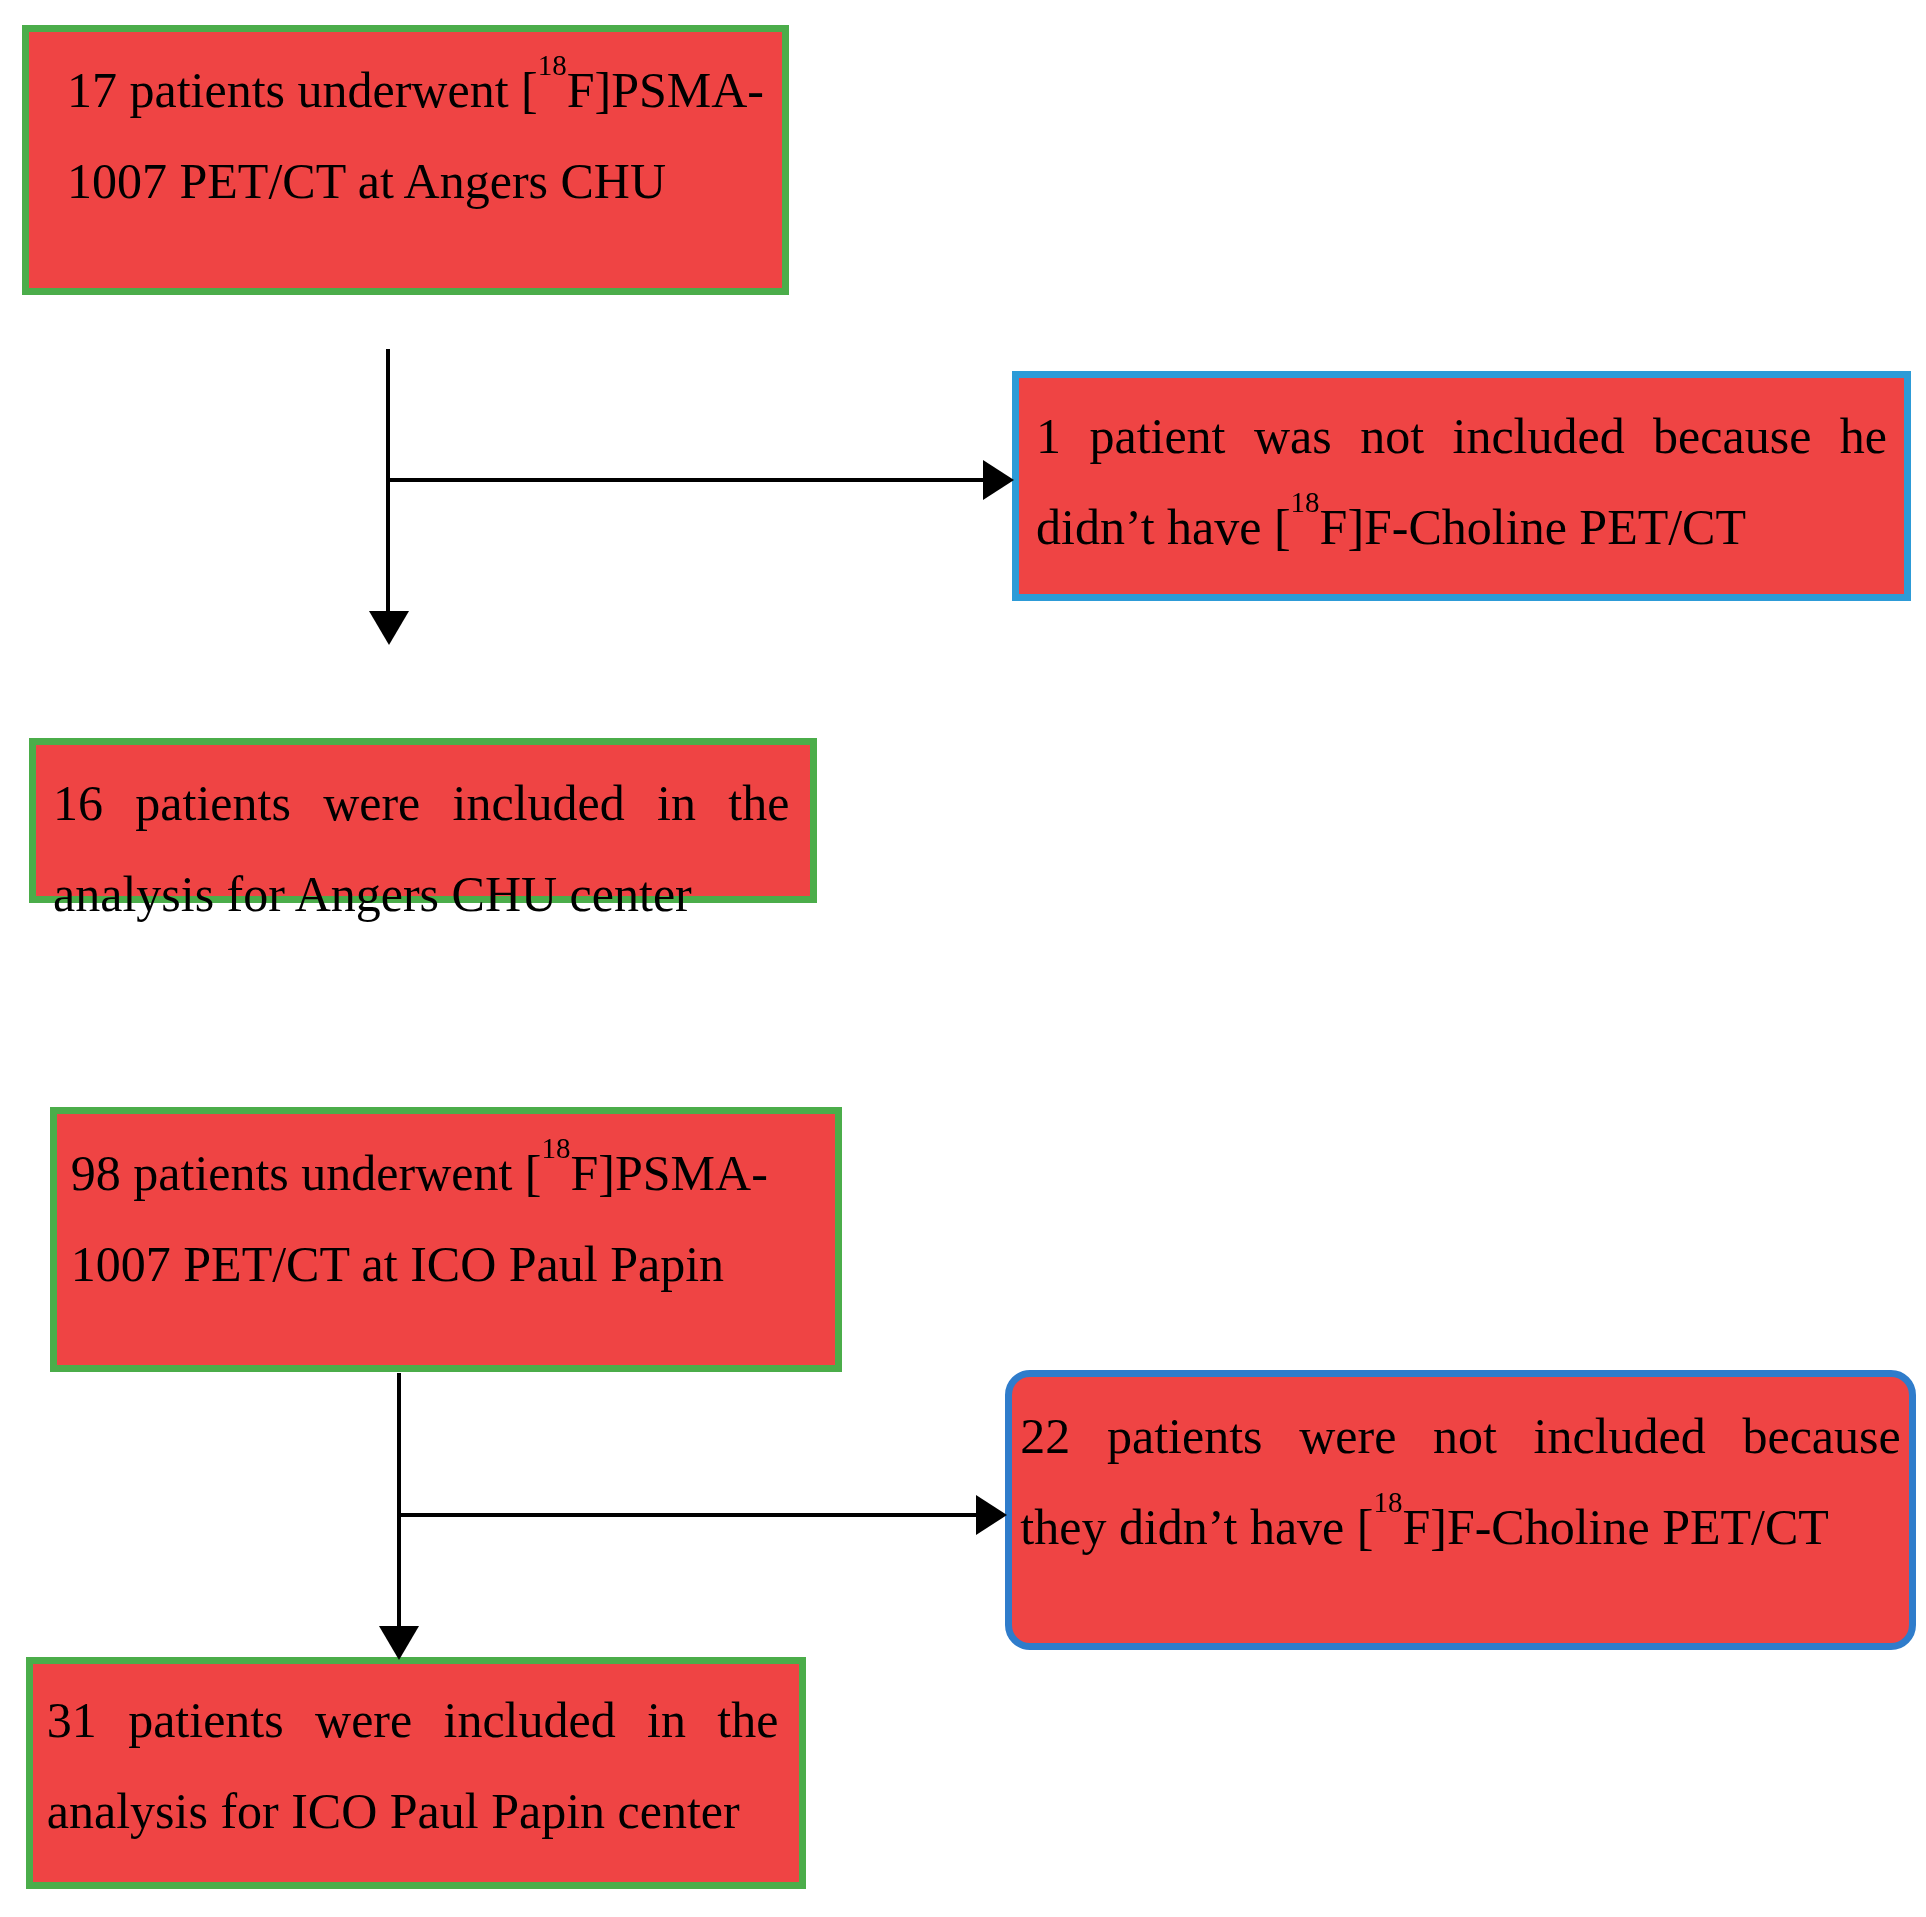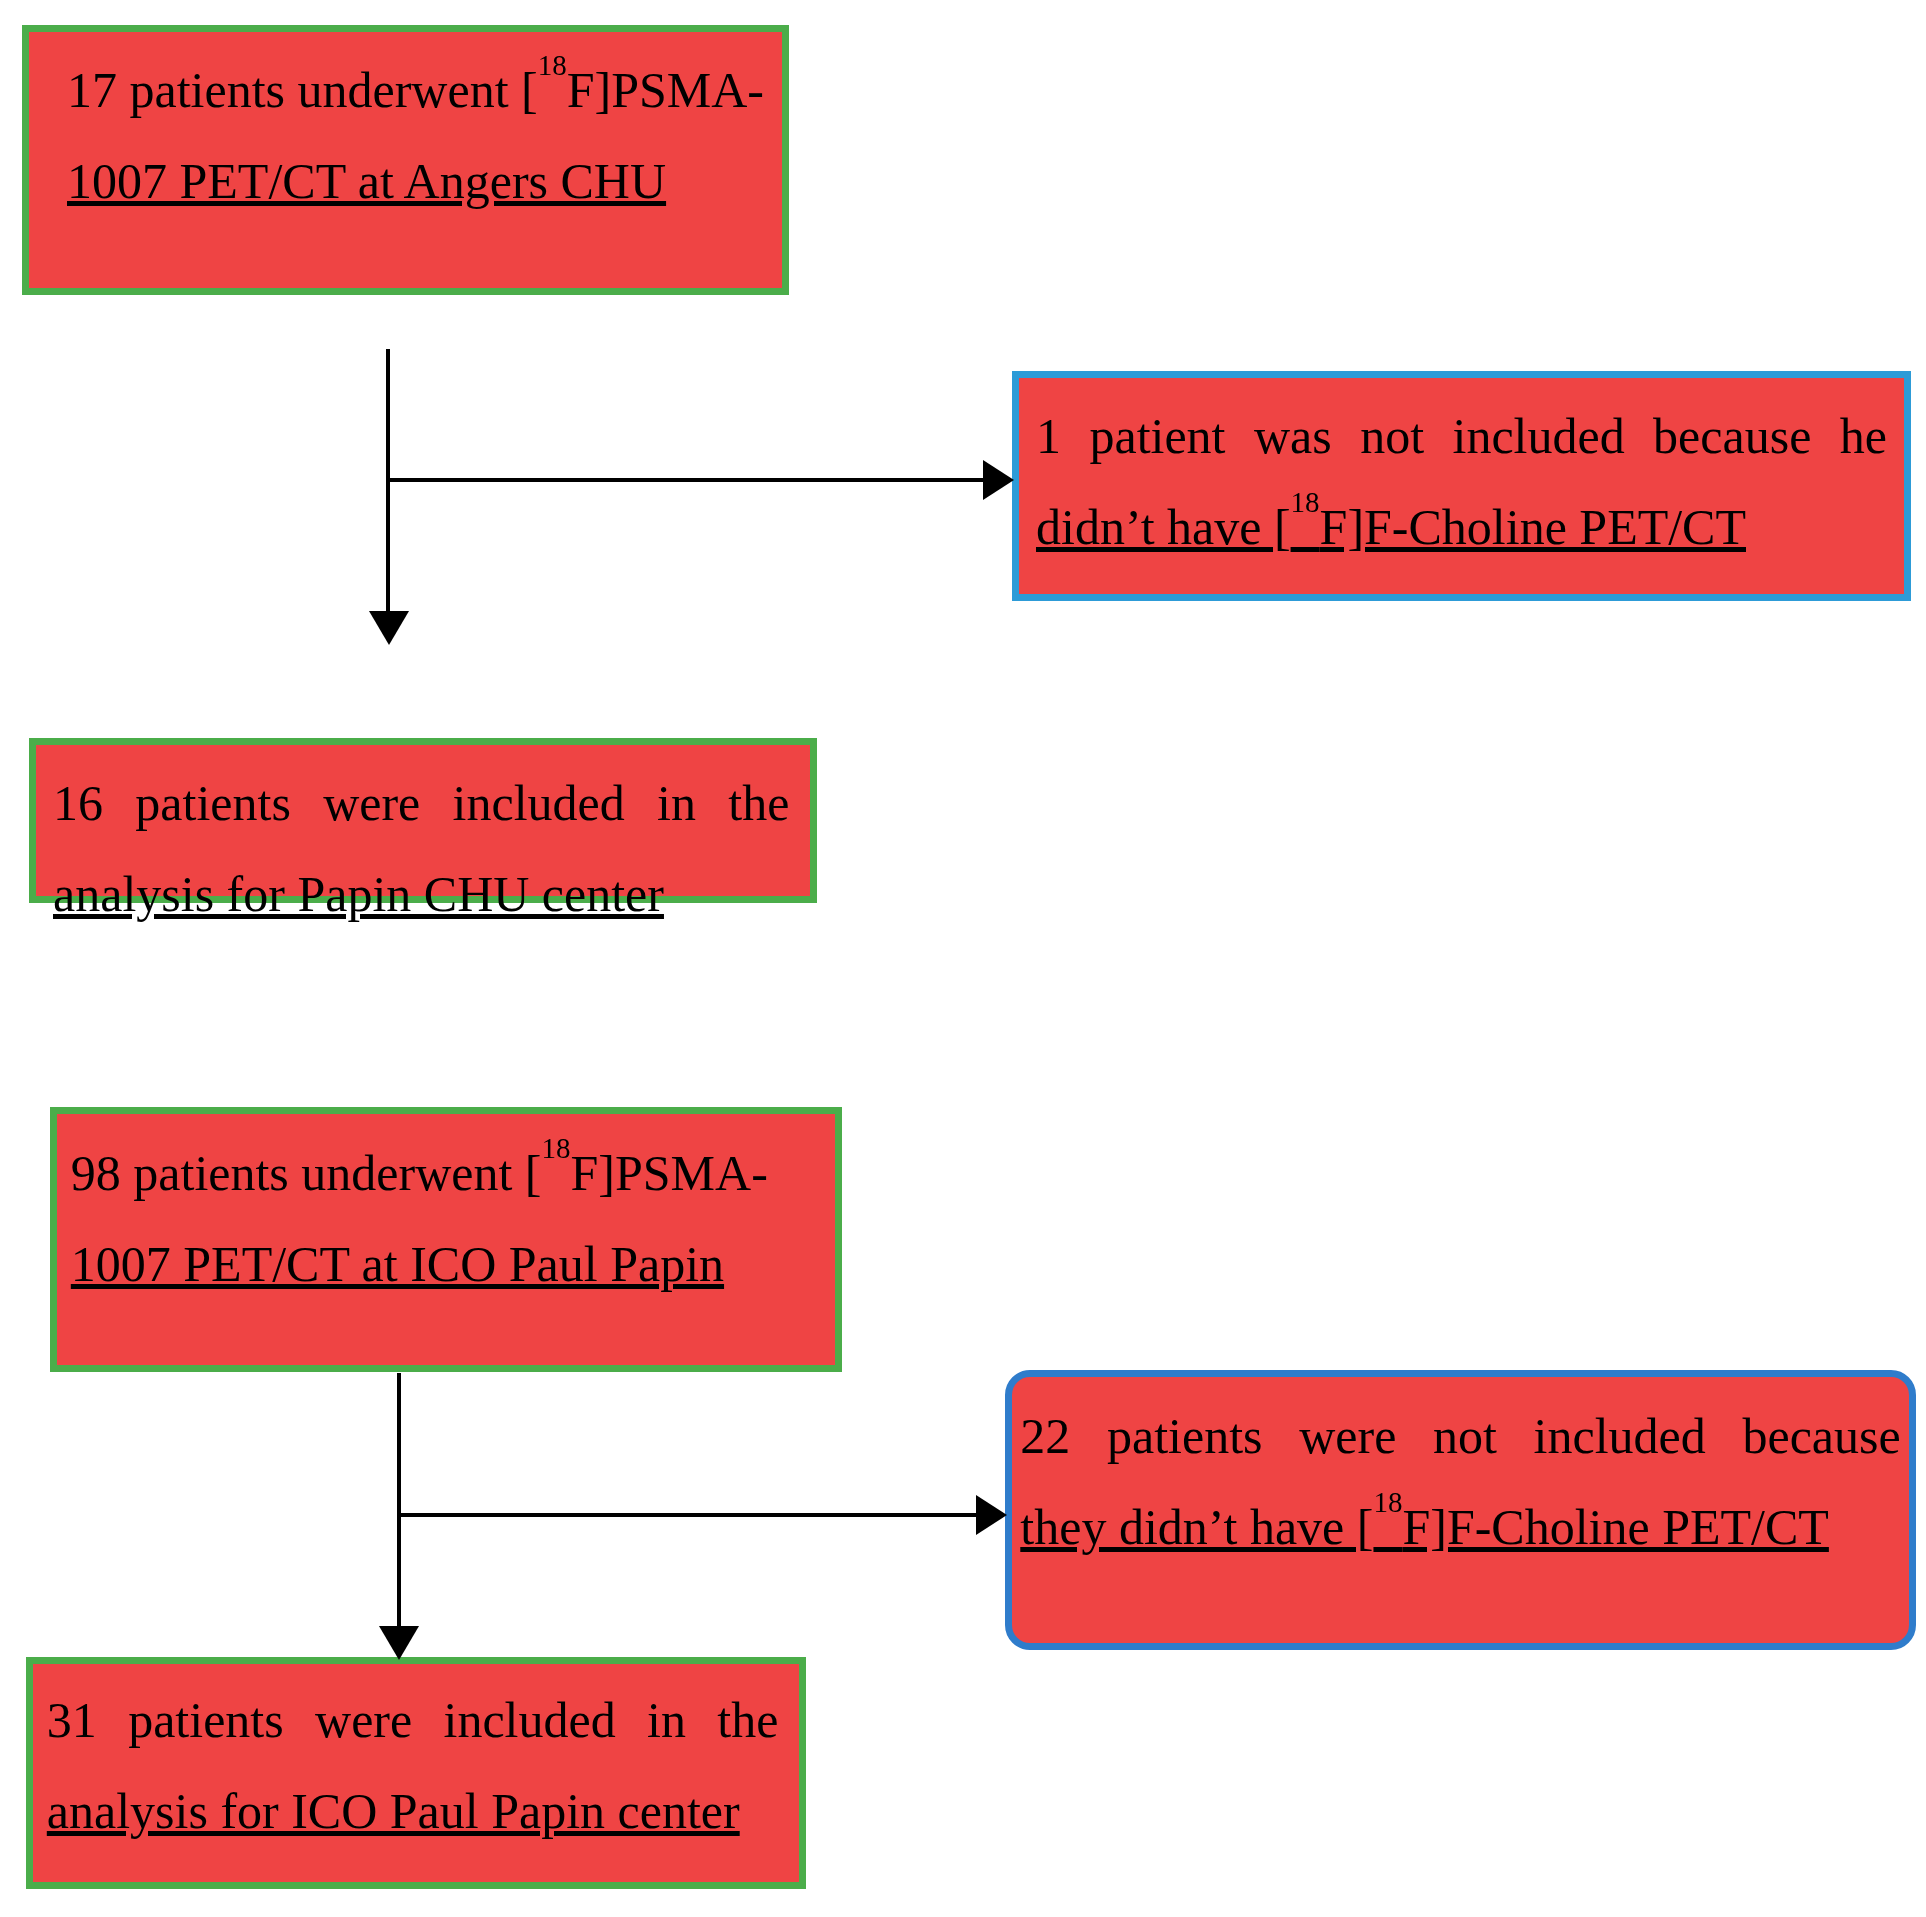--- a/index.html
+++ b/index.html
@@ -26,21 +26,21 @@
   }
   .box.green { border: 7.6px solid var(--green-border, #4BAD4A); }
   .box.blue1 { border: 7.6px solid var(--blue1-border, #2D9BD7); }
   .box.blue2 { border: 7.6px solid var(--blue2-border, #2F7CCB); }
   .line {
     font-size: 50px;
     line-height: 50px;
     color: var(--text, #000000);
     white-space: nowrap;
   }
-  .line + .line { margin-top: 41px; text-decoration: underline; }
+  .line + .line { margin-top: 41px; }
   .line.justify {
     white-space: normal;
     text-align: justify;
     text-align-last: justify;
   }
   .line sup {
     font-size: 0.58em;
     line-height: 0;
     position: relative;
     top: -0.5em;
@@ -76,21 +76,21 @@
     <div class="line"><span>1007 PET/CT at Angers CHU</span></div>
   </div>
 
   <div class="box blue1" style="left:1012px; top:371px; width:899px; height:230px; padding:33px 17px 0 17px;">
     <div class="line justify"><span>1 patient was not included because he</span></div>
     <div class="line"><span>didn’t have [</span><sup>18</sup><span>F]F-Choline PET/CT</span></div>
   </div>
 
   <div class="box green" style="left:29px; top:738px; width:788px; height:165px; padding:33px 20.6px 0 17px;">
     <div class="line justify"><span>16 patients were included in the</span></div>
-    <div class="line"><span>analysis for Papin CHU center</span></div>
+    <div class="line"><span>analysis for Angers CHU center</span></div>
   </div>
 
   <div class="box green" style="left:50px; top:1107px; width:792px; height:265px; padding:34px 27.5px 0 13.8px;">
     <div class="line"><span>98 patients underwent [</span><sup>18</sup><span>F]PSMA-</span></div>
     <div class="line"><span>1007 PET/CT at ICO Paul Papin</span></div>
   </div>
 
   <div class="box blue2" style="left:1005px; top:1370px; width:911px; height:280px; padding:34px 8.3px 0 8.3px;border-radius:25px;">
     <div class="line justify"><span>22 patients were not included because</span></div>
     <div class="line"><span>they didn’t have [</span><sup>18</sup><span>F]F-Choline PET/CT</span></div>

